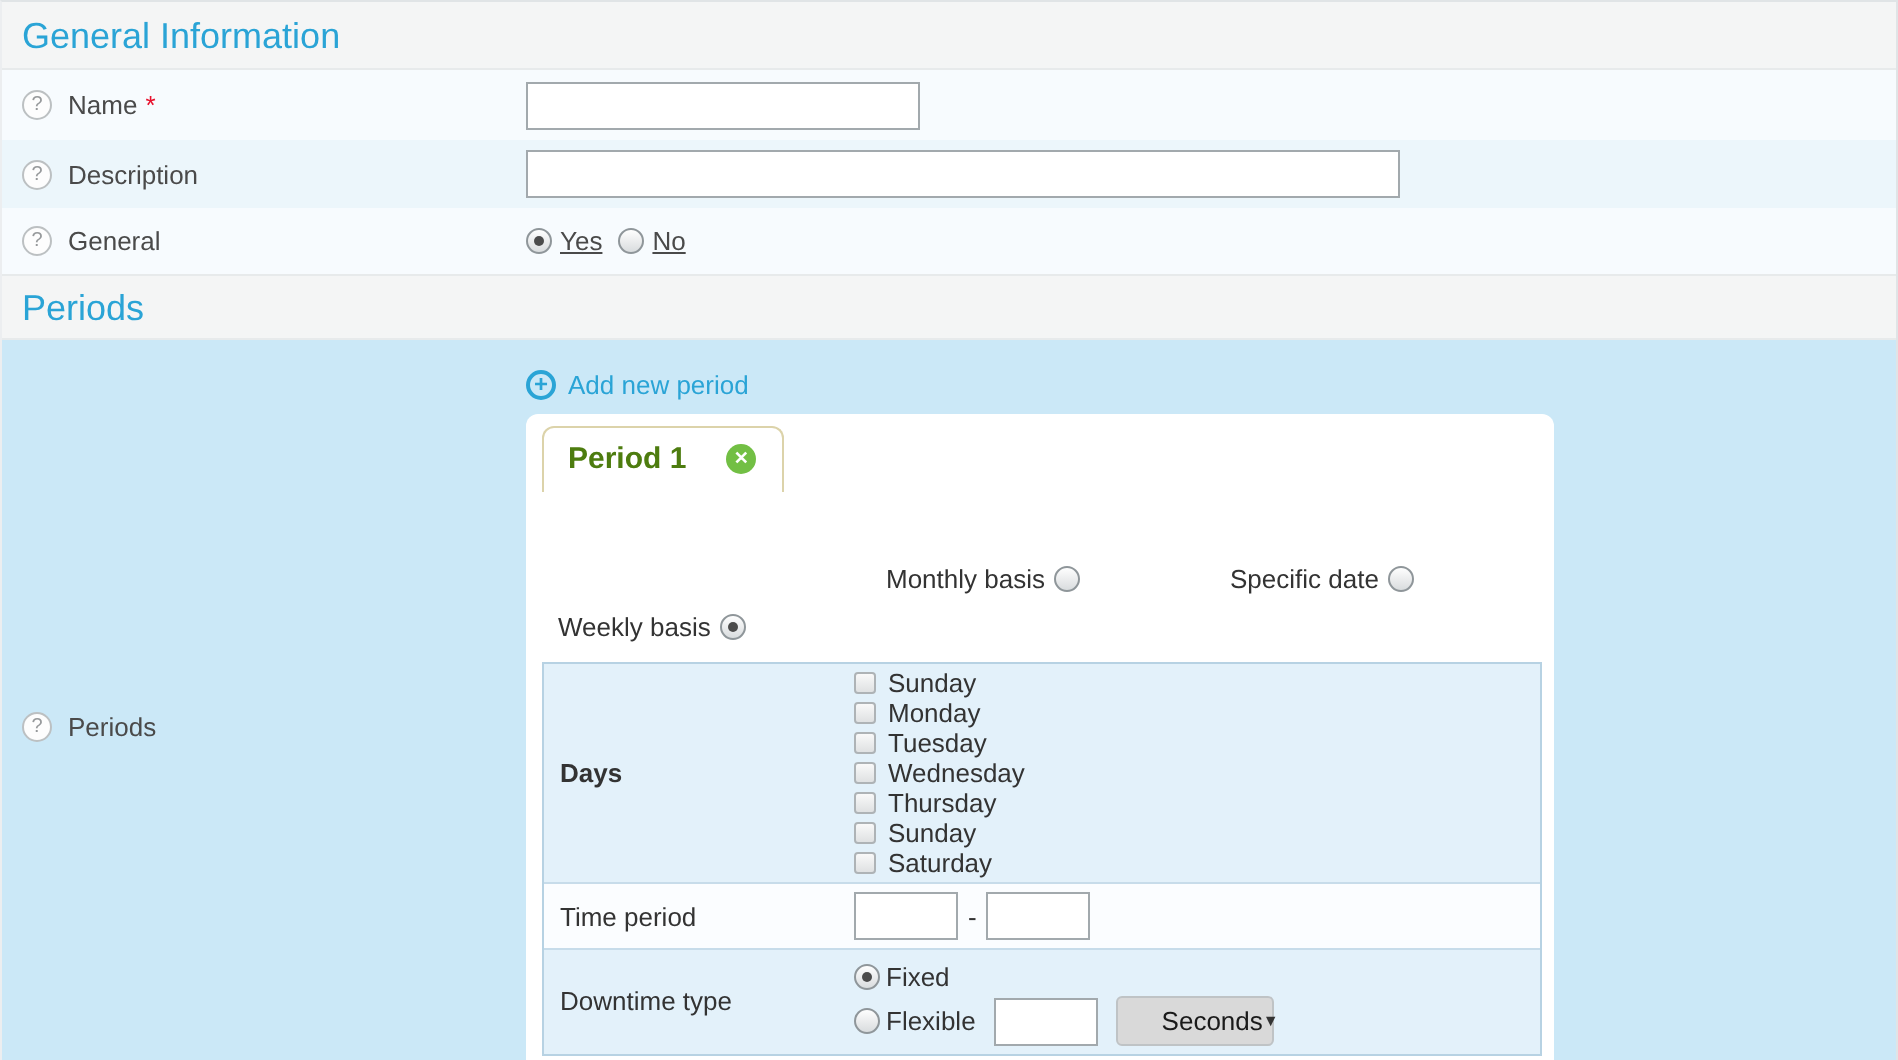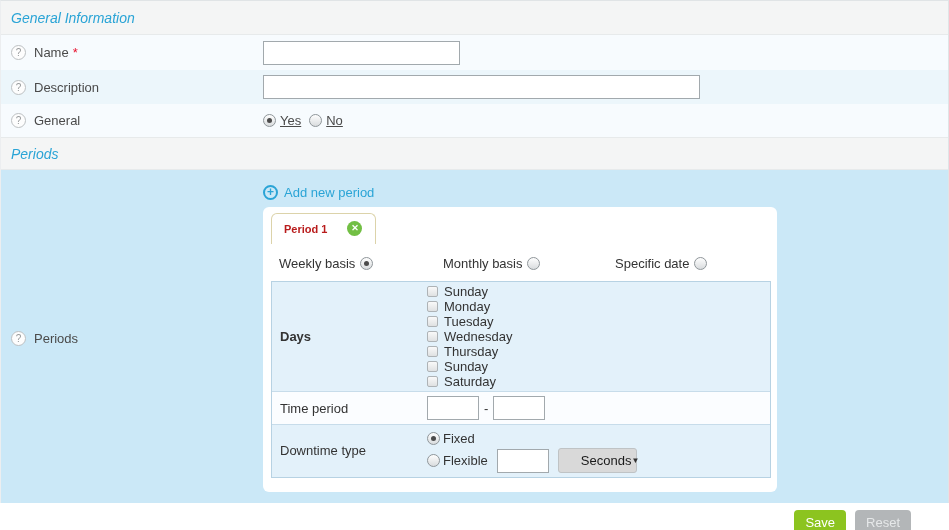--- a/index.html
+++ b/index.html
@@ -12,24 +12,23 @@
   }
   .form-table {
     border-top:1px solid #e0e4e6;
     border-left:1px solid #eceef0;
     border-right:1px solid #e0e4e6;
   }
   .section-header {
     height:34px; line-height:34px;
     background:#f4f5f5;
     color:#2aa4d6;
-    font-size:14px;
+    font-size:18px;
     padding-left:10px;
     border-bottom:1px solid #e7eaeb;
-    font-style:italic;
   }
   .section-header.second { border-top:1px solid #e7eaeb; height:33px; line-height:33px; }
   .form-row { display:flex; align-items:center; }
   .row-name  { height:35px; background:#f7fbfe; }
   .row-desc  { height:34px; background:#ecf6fb; }
   .row-enable{ height:33px; background:#f7fbfe; }
   .row-label {
     width:262px; flex:none;
     display:flex; align-items:center; gap:8px;
     padding-left:10px;
@@ -83,29 +82,29 @@
     width:514px; background:#fff; border-radius:6px;
     padding:6px 0 14px 0;
   }
   .tab-row { padding-left:8px; }
   .tab {
     display:inline-flex; align-items:center; gap:20px;
     padding:7px 13px 8px 12px;
     border:1px solid #dcd3aa; border-bottom:none;
     border-radius:6px 6px 0 0; background:#fff; cursor:pointer;
   }
-  .tab-title { color:#b91c1c; font-weight:bold; font-size:11px; }
+  .tab-title { color:#4d7c0f; font-weight:bold; font-size:15px; }
   .tab-close {
     width:15px; height:15px; border-radius:50%; background:#72bf44;
     color:#fff; font-size:9px; font-weight:bold; line-height:15px; text-align:center;
     cursor:pointer;
   }
   .basis-row { display:flex; align-items:center; padding:12px 0 9px 16px; color:#333; }
   .basis-opt { display:flex; align-items:center; gap:5px; }
-  .basis-opt.w1 { width:164px; }
+  .basis-opt.w1 { width:164px;margin-top:48px; }
   .basis-opt.w2 { width:172px; }
   .period-box {
     margin:1px 6px 0 8px;
     border:1px solid #b7d2e3;
   }
   .box-row { display:flex; color:#333; }
   .box-row + .box-row { border-top:1px solid #c7dcea; }
   .box-label { width:155px; flex:none; display:flex; align-items:center; padding-left:8px; }
   .box-days { background:#e3f1fa; padding:2px 0; }
   .box-days .box-label { align-items:center;font-weight:bold; }

